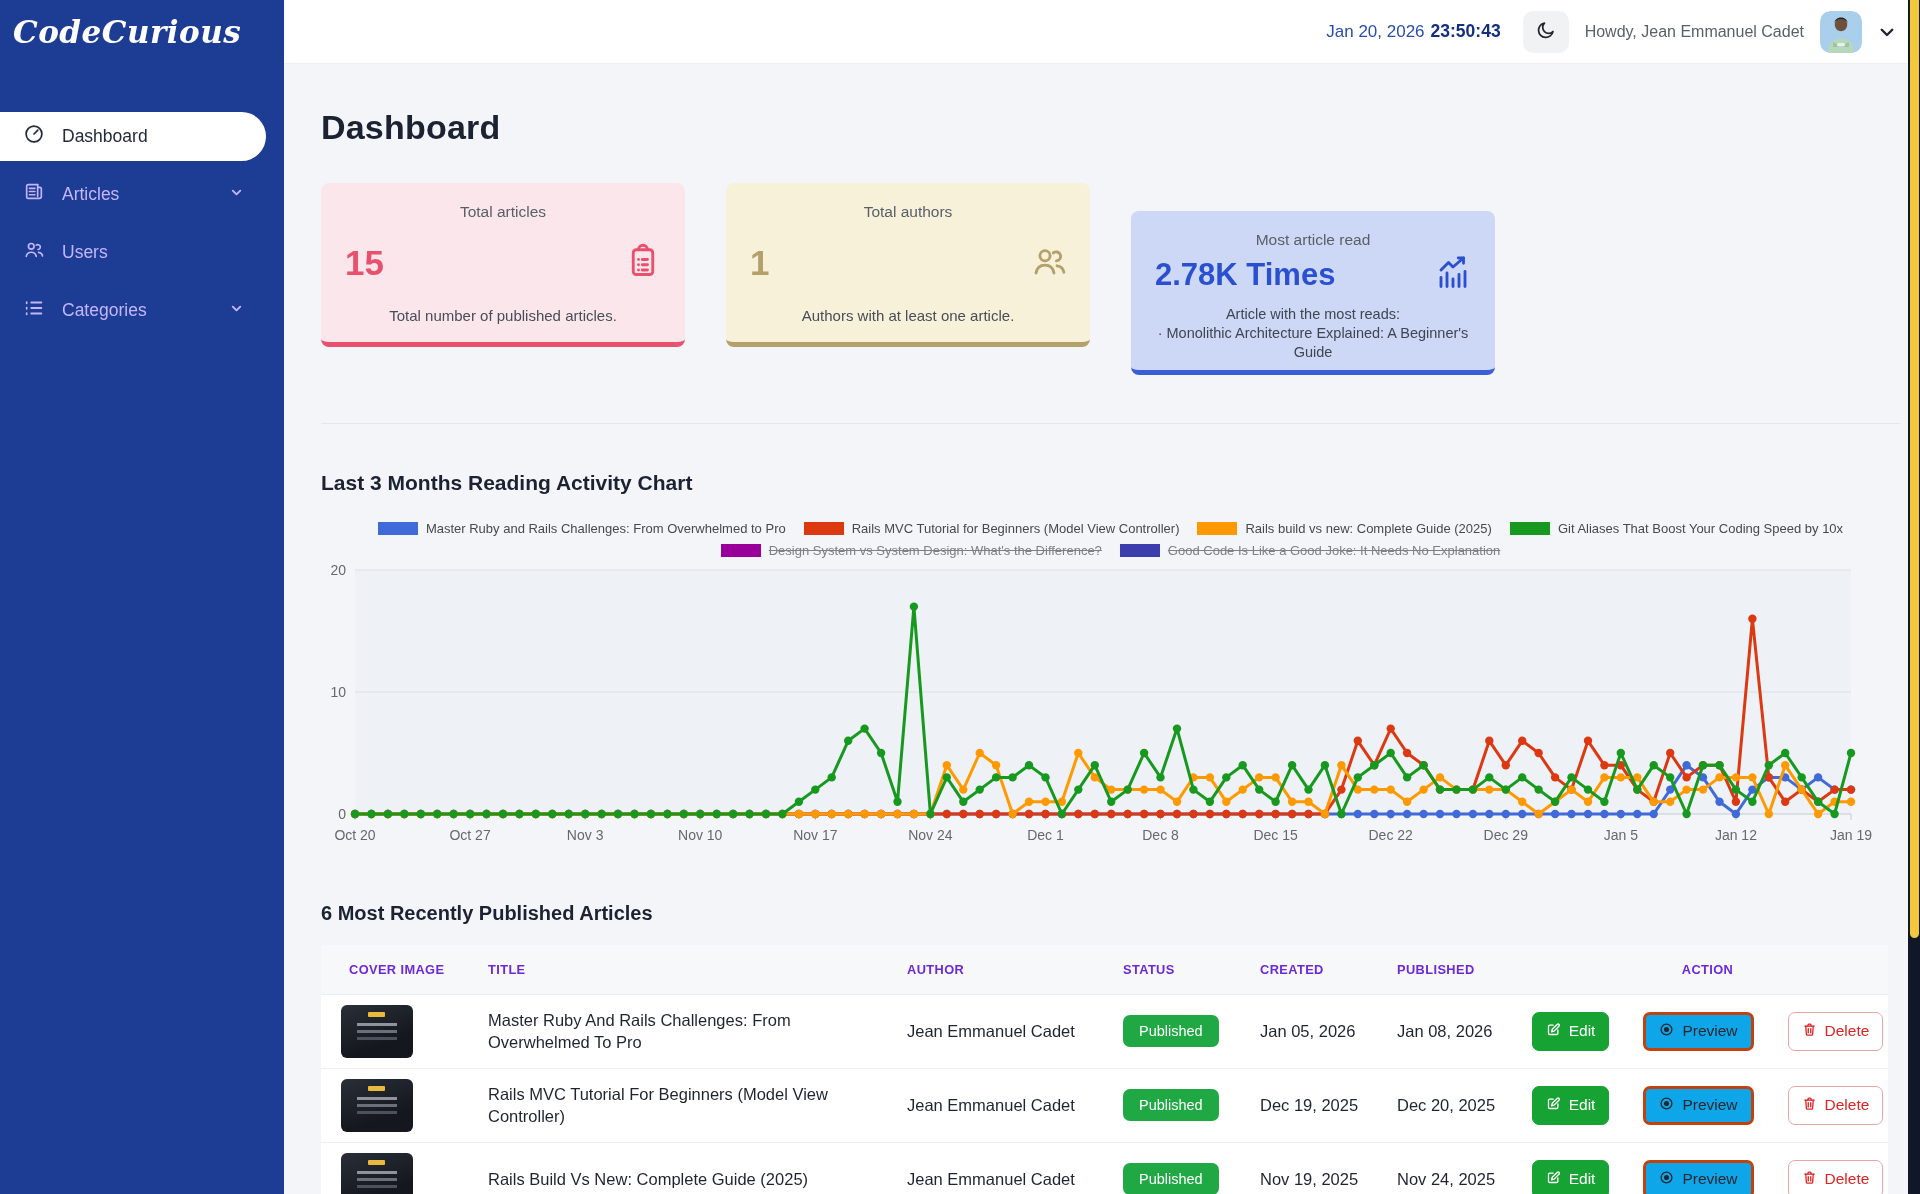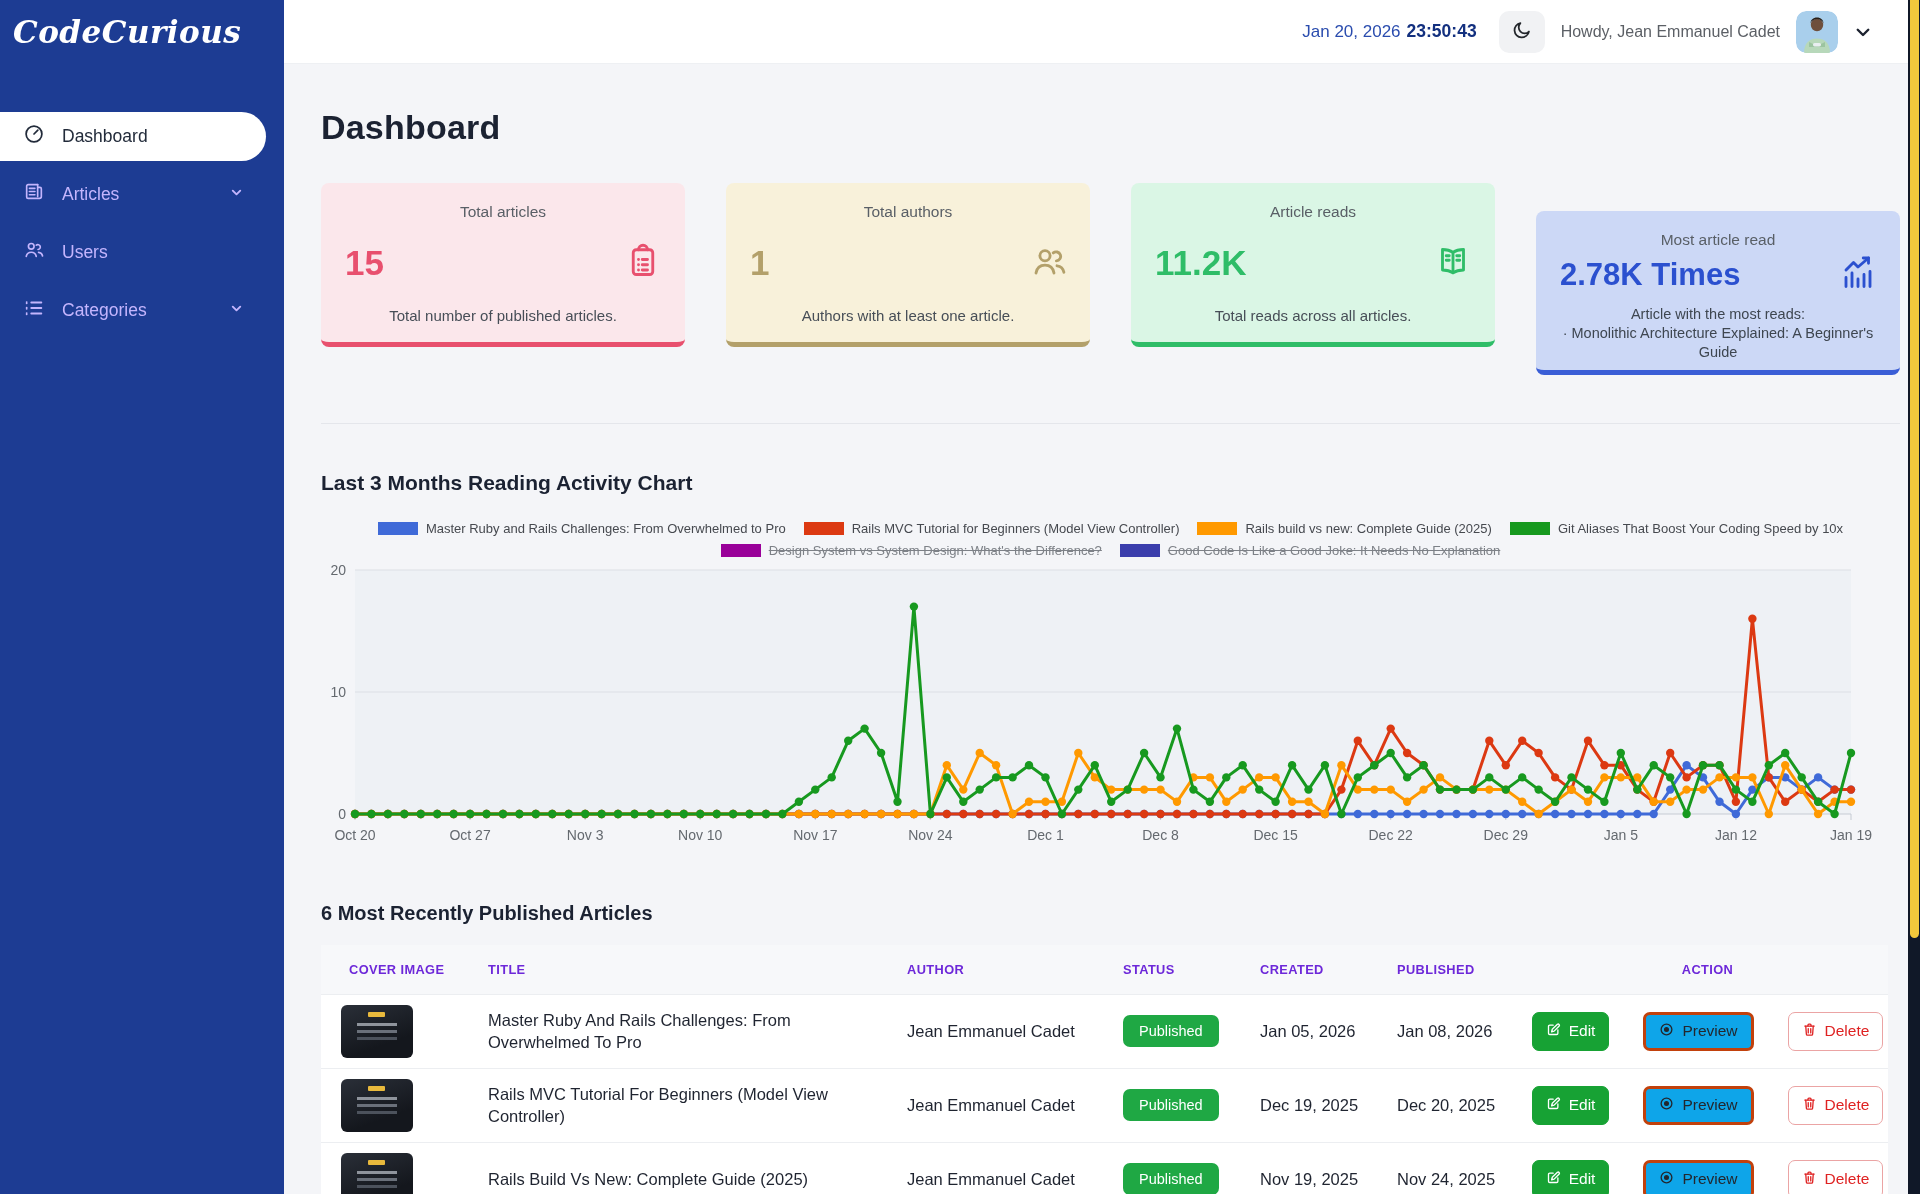--- a/index.html
+++ b/index.html
@@ -33,21 +33,21 @@
     background:#fff; color:#222b3a; font-weight:500;
   }
   .chev { width:15px !important; height:15px !important; }
 
   
   .right-area { flex:1; display:flex; flex-direction:column; height:100%; }
 
   .topbar {
     height:64px; min-height:64px; background:#fff;
     display:flex; align-items:center; justify-content:flex-end;
-    padding-right:48px; gap:16px; border-bottom:1px solid #eef0f3;
+    padding-right:24px; gap:16px; border-bottom:1px solid #eef0f3;
   }
   .datetime { font-size:17px; color:#2a4cae; }
   .datetime b { font-weight:800; color:#13307f; margin-left:6px; font-size:17.5px; }
   .theme-toggle {
     width:46px; height:42px; border:none; background:#f1f2f4; border-radius:10px;
     display:flex; align-items:center; justify-content:center; cursor:pointer; margin-left:6px;
   }
   .theme-toggle svg { width:21px; height:21px; }
   .greeting { font-size:16px; color:#5c6066; }
   .avatar { width:42px; height:42px; border-radius:10px; overflow:hidden; cursor:pointer; }
@@ -272,34 +272,20 @@
                 <circle cx="10" cy="8.5" r="3.4"></circle>
                 <path d="M4 20c.6-3.4 2.9-5.2 6-5.2s5.4 1.8 6 5.2"></path>
                 <path d="M15.5 6.6a3 3 0 1 1 2.1 5.3"></path>
                 <path d="M18 15.2c2.5.3 4.1 1.7 4.6 4.3"></path>
               </svg>
           </span>
         </div>
         <div class="card-desc">Authors with at least one article.</div>
       </div>
 
-      <div class="card card3">
-        <div class="card-label">Article reads</div>
-        <div class="card-value-row">
-          <span class="card-value">11.2K</span>
-          <span class="card-icon">
-            <svg viewBox="0 0 24 24" fill="none" stroke="currentColor" stroke-width="1.9" stroke-linecap="round" stroke-linejoin="round">
-                <path d="M12 6.2C10 4.8 7.6 4.3 5 4.3V18c2.6 0 5 .5 7 1.9 2-1.4 4.4-1.9 7-1.9V4.3c-2.6 0-5 .5-7 1.9z"></path>
-                <path d="M12 6.2V19.9"></path>
-                <path d="M7.5 8.5h2M7.5 11.5h2M14.5 8.5h2M14.5 11.5h2"></path>
-              </svg>
-          </span>
-        </div>
-        <div class="card-desc">Total reads across all articles.</div>
-      </div>
 
       <div class="card card4">
         <div class="card-label">Most article read</div>
         <div class="card-value-row">
           <span class="card-value">2.78K Times</span>
           <span class="card-icon">
             <svg viewBox="0 0 24 24" fill="none" stroke="currentColor" stroke-width="1.9" stroke-linecap="round" stroke-linejoin="round">
                 <path d="M4 21v-6M8 21v-9M12 21v-5M16 21v-8M20 21V11"></path>
                 <path d="M4 10l5-5 3 3 7-6"></path>
                 <path d="M15.5 2H19v3.5"></path>

